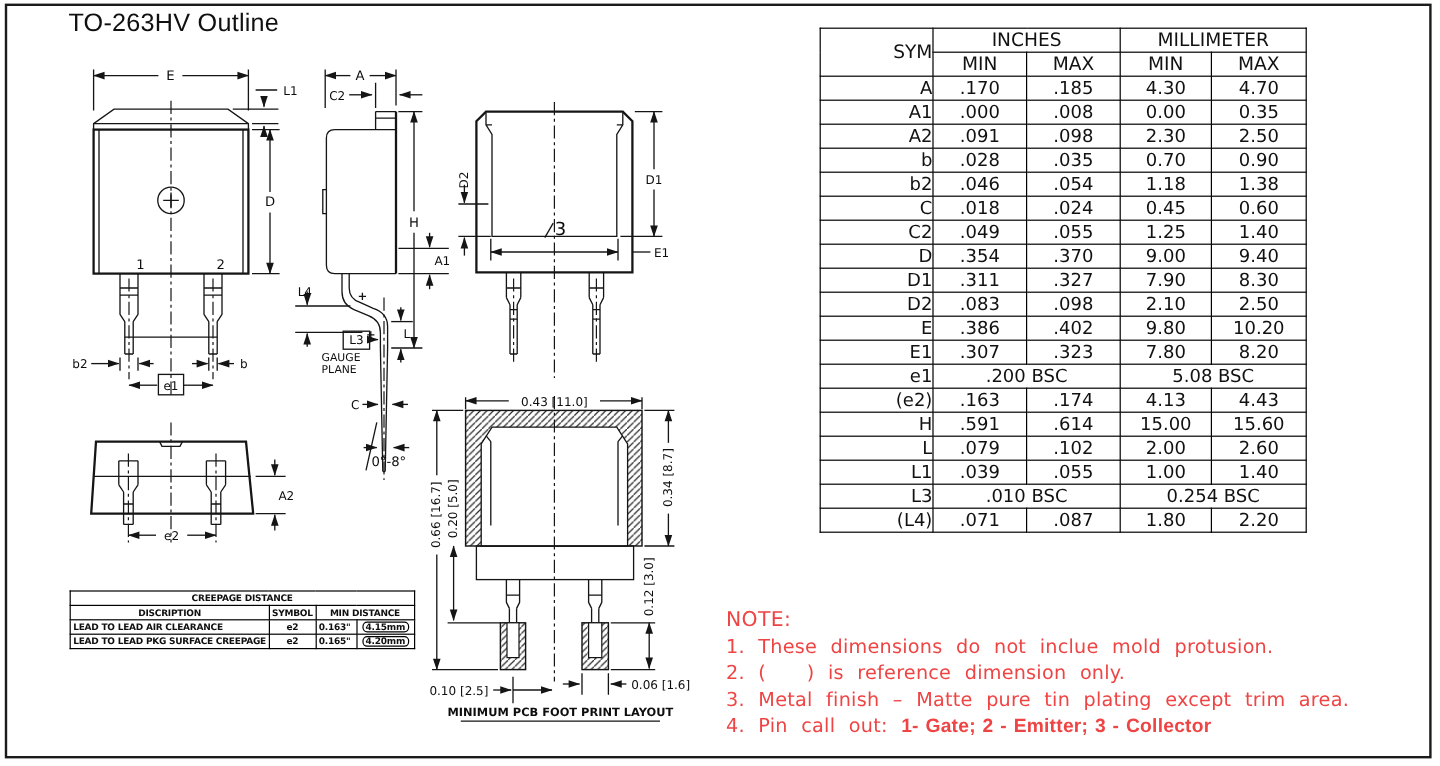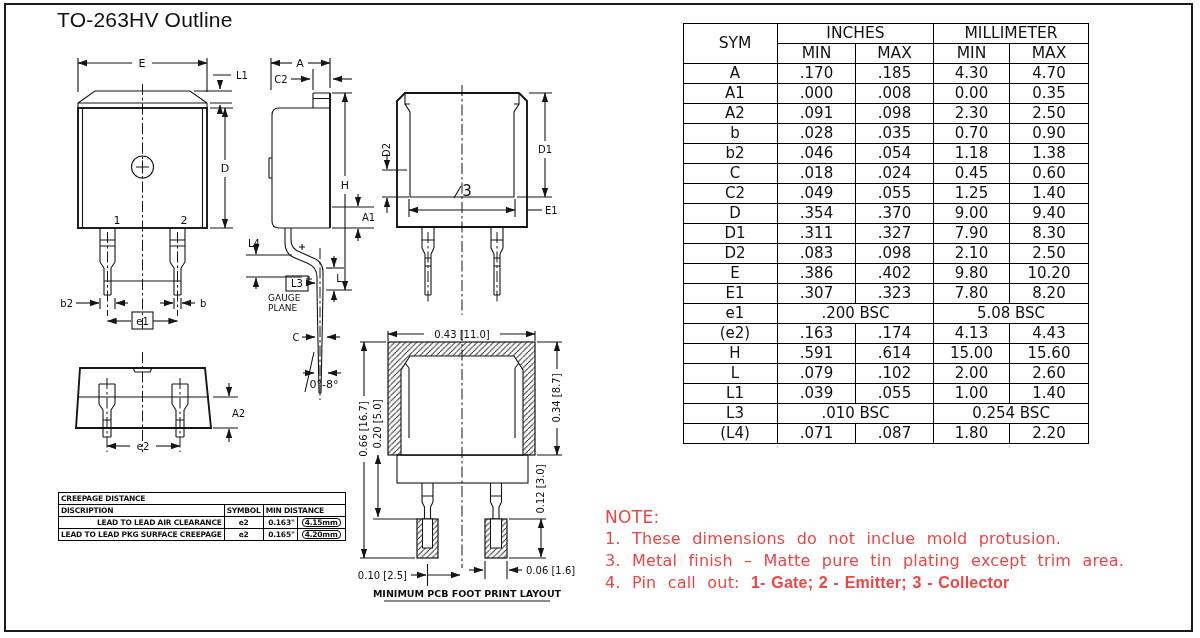--- a/index.html
+++ b/index.html
@@ -12,25 +12,25 @@
   .cl{stroke:#151515;stroke-width:1;fill:none;stroke-dasharray:11 3 2.5 3}
   text.lab{font-family:"DejaVu Sans",sans-serif;font-size:10px;fill:#0d0d0d}
   text.lab2{font-size:11px}
   text.lab3{font-size:9px}
   text.big{font-size:15px}
   text.cap{font-size:9.5px;font-weight:bold}
   
   table.dims{position:absolute;left:683px;top:23px;border-collapse:collapse;background:#fff;table-layout:fixed}
   .dims th,.dims td{border:1.7px solid #000;font-size:15px;line-height:19px;height:20px;padding:0;text-align:center;font-weight:normal;white-space:nowrap;overflow:hidden}
   .dims th{font-size:15.5px}
-  .dims .sym{text-align:center;padding-left:9px}
+  .dims .sym{text-align:right;padding-left:9px}
   
   table.creep{position:absolute;left:58px;top:492px;border-collapse:collapse;background:#fff;table-layout:fixed}
-  .creep th,.creep td{border:1.3px solid #000;font-size:7.5px;letter-spacing:-.2px;line-height:9px;height:12px;padding:0 2px;font-weight:bold;white-space:nowrap;overflow:hidden;text-align:right;color:#101010}
-  .creep th{text-align:left}
+  .creep th,.creep td{border:1.3px solid #000;font-size:7.5px;letter-spacing:-.2px;line-height:9px;height:12px;padding:0 2px;font-weight:bold;white-space:nowrap;overflow:hidden;text-align:left;color:#101010}
+  .creep th{text-align:center}
   .creep .c{text-align:center}
   .mmbox{display:inline-block;border:1px solid #000000;border-radius:4px;padding:0 2px;line-height:8px;height:9px}
   
   .note{position:absolute;left:605px;top:506px;width:585px;color:#ef4444}
   .note .hd{font-size:17px;line-height:22px;letter-spacing:.3px}
   .note .ln{font-size:16px;line-height:22px;word-spacing:6px;letter-spacing:.2px;white-space:nowrap}
   .pins{font-family:"Liberation Sans",sans-serif;font-weight:bold;word-spacing:1px;font-size:16px}
 </style>
 </head>
 <body>
@@ -423,15 +423,16 @@
     <td class="c">e2</td>
     <td>0.165"</td>
     <td class="c"><span class="mmbox">4.20mm</span></td>
   </tr>
 </tbody>
   </table>
 
 <div class="note">
   <div class="hd">NOTE:</div>
   <div class="ln">1. These dimensions do not inclue mold protusion.</div>
+  <div class="ln">2. (&nbsp;&nbsp;&nbsp;) is reference dimension only.</div>
   <div class="ln">3. Metal finish – Matte pure tin plating except trim area.</div>
   <div class="ln"><span>4. Pin call out:</span> <span class="pins">1- Gate; 2 - Emitter; 3 - Collector</span></div>
 </div>
 
 </body></html>

